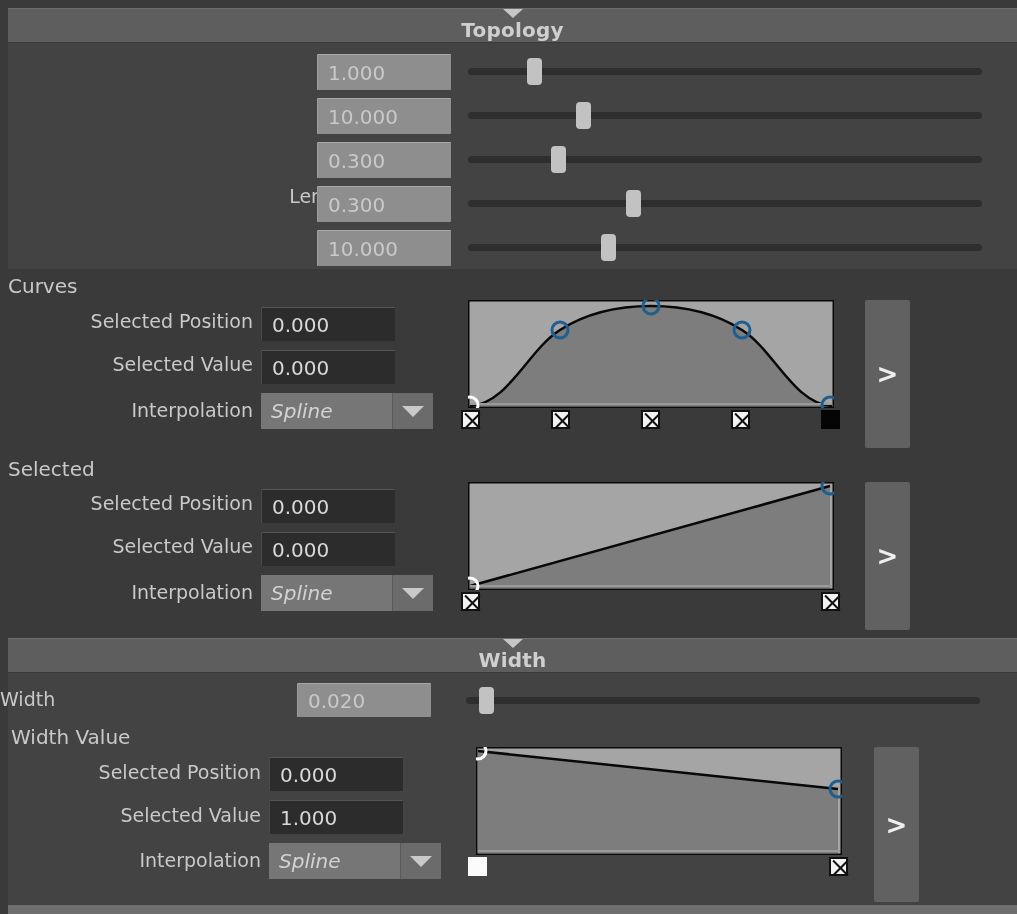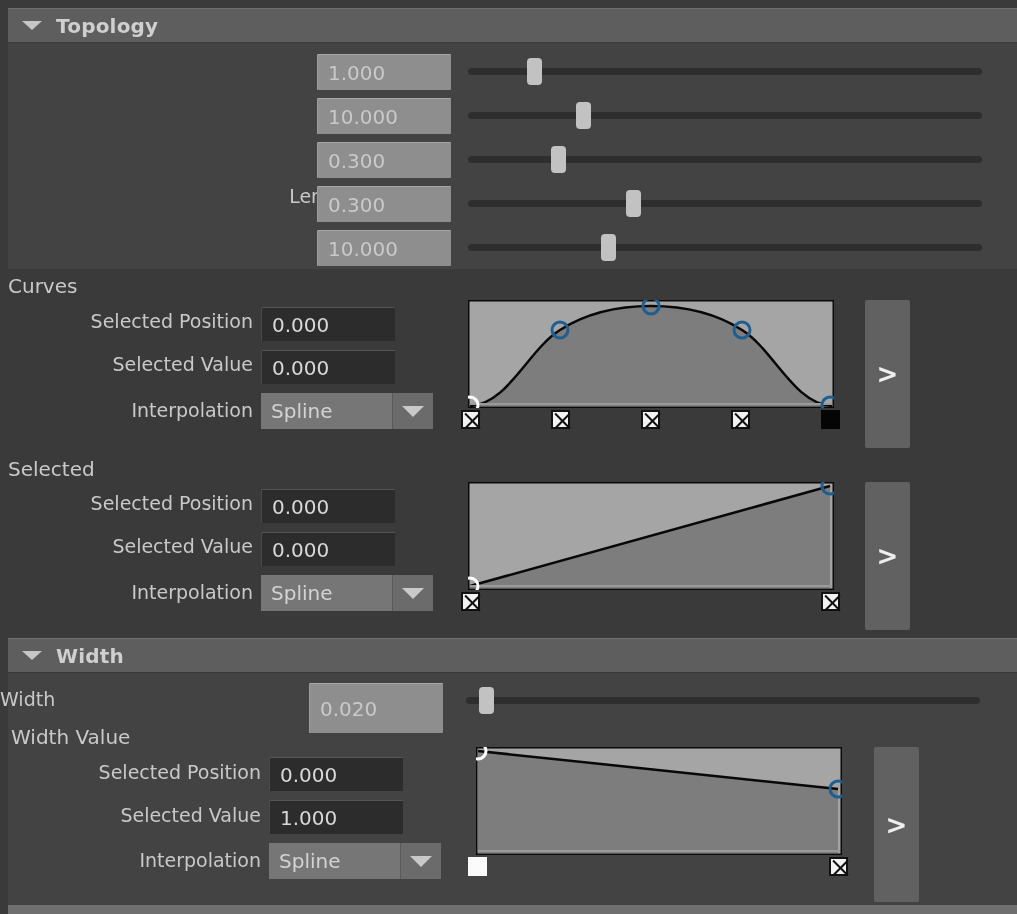--- a/index.html
+++ b/index.html
@@ -17,20 +17,21 @@
 
   
   .section-header {
     position: absolute;
     left: 8px; right: 0; width: 1009px;
     height: 34px;
     background: #5e5e5e;
     border-top: 1px solid #6e6e6e;
     display: flex; align-items: center;
     box-sizing: border-box;
+    flex-direction: column;
   }
   .section-header .tri {
     margin-left: 14px; margin-right: 14px;
     width: 0; height: 0;
     border-left: 10px solid transparent;
     border-right: 10px solid transparent;
     border-top: 9px solid #c6c6c6;
   }
   .section-header .title {
     font-size: 20px; font-weight: bold;
@@ -95,20 +96,21 @@
     top: 0;
     width: 15px; height: 27px;
     background: #c2c2c2;
     border-radius: 4px;
   }
 
   
   .dropdown {
     display: flex; align-items: stretch;
     height: 36px;
+    font-style: italic;
   }
   .dropdown .dd-value {
     background: #767676;
     color: #d3d3d3;
     font-size: 20px;
     display: flex; align-items: center;
     padding-left: 10px;
     box-sizing: border-box;
   }
   .dropdown .dd-arrow {
@@ -317,21 +319,21 @@
   <div class="section-header" style="top:638px;">
     <span class="tri"></span>
     <span class="title">Width</span>
   </div>
 
   <div class="body-region" style="top:673px; height:232px;"></div>
 
   <div class="row" style="left:0px; top:688px; width:303px; justify-content:flex-start;">
     <span class="lbl">Width</span>
   </div>
-  <div class="field-light" style="position:absolute; left:309px; top:683px; width:134px; height:50px;">0.020</div>
+  <div class="field-light" style="position:absolute; left:297px; top:683px; width:134px; height:34px;">0.020</div>
   <div class="slider" style="left:466px; top:687px; width:514px;">
     <div class="track"></div>
     <div class="handle" style="left:2.6%;"></div>
   </div>
 
   <div class="group-caption" style="left:11px; top:725px;">Width Value</div>
 
   <div class="row" style="left:0px; top:761px; width:261px; justify-content:flex-end;">
     <span class="lbl">Selected Position</span>
   </div>

